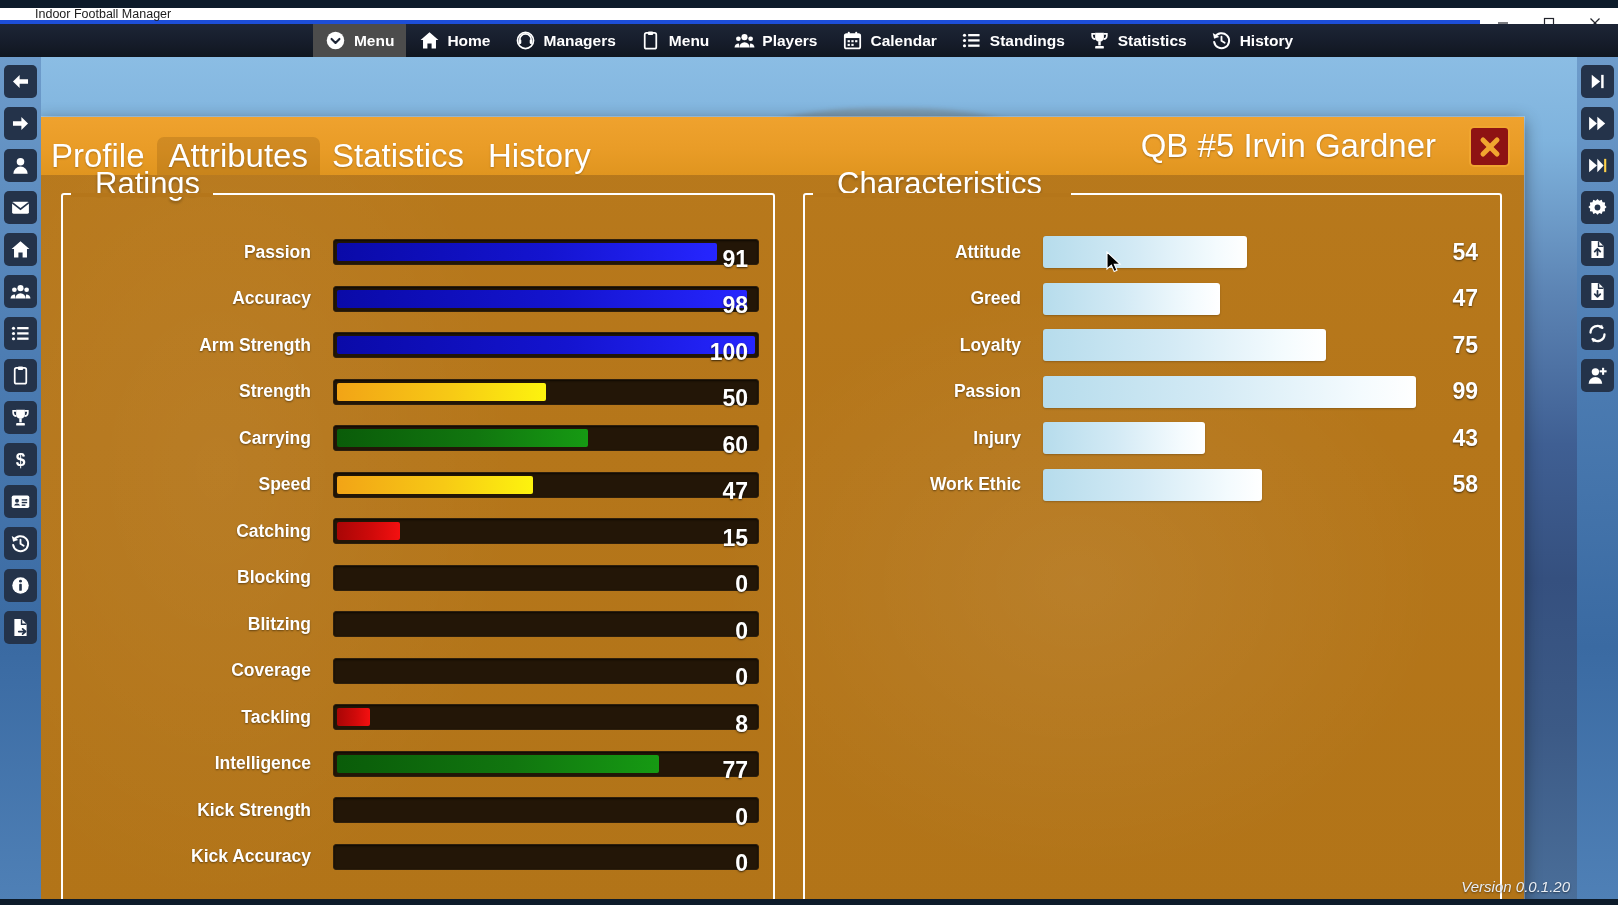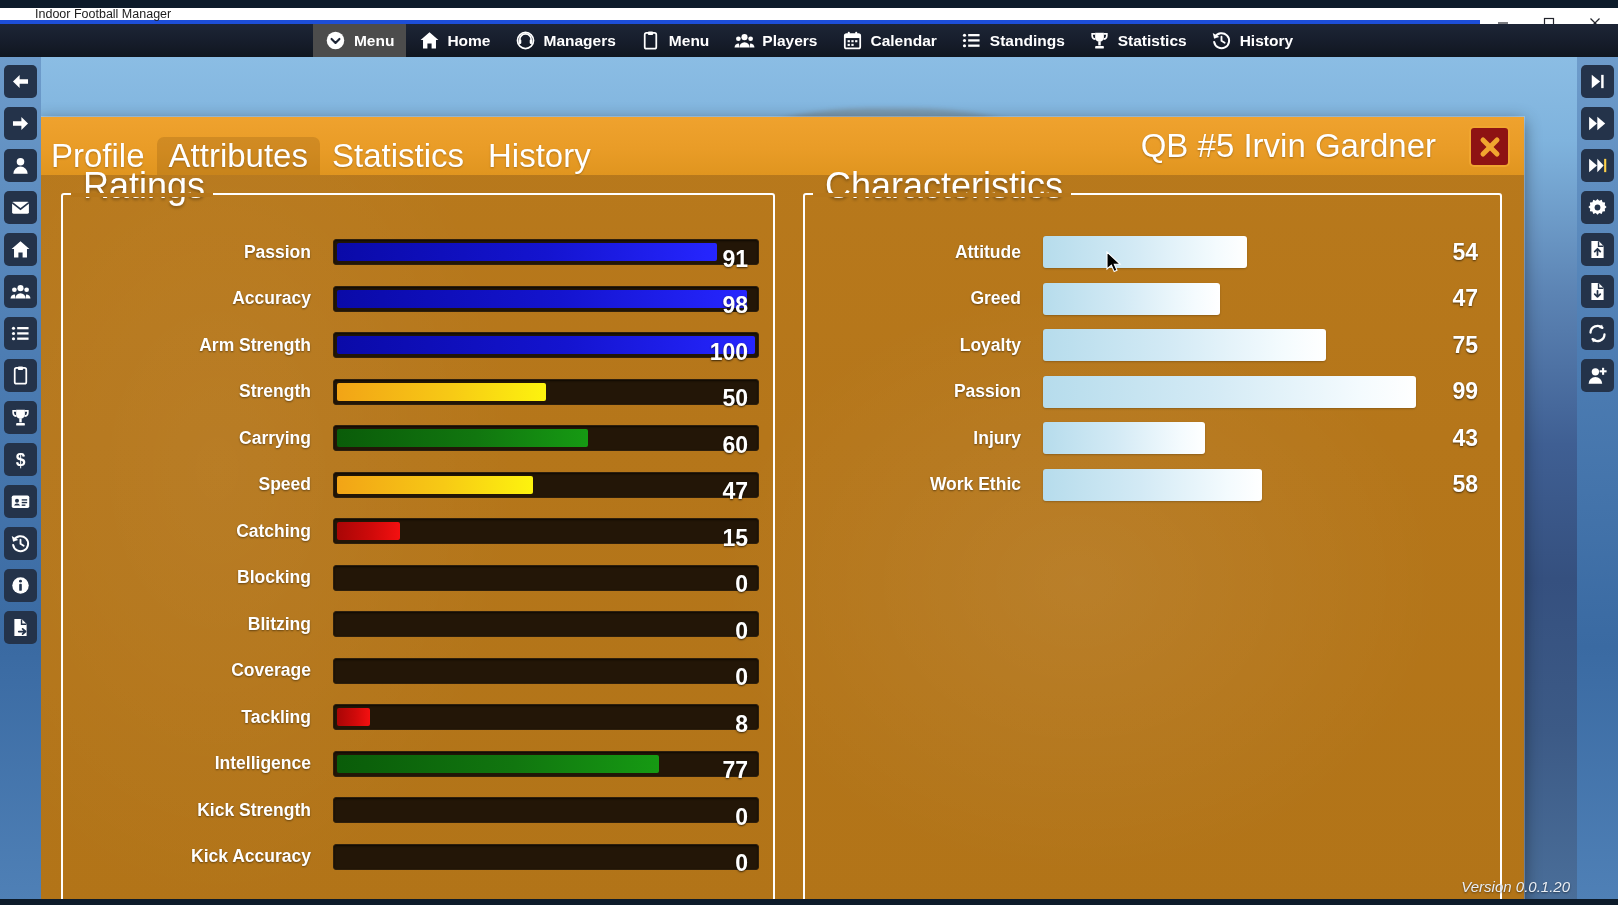--- a/index.html
+++ b/index.html
@@ -139,23 +139,23 @@
   }
 
   
   .content { position: relative; display: flex; padding: 18px 22px 0 22px; gap: 28px; height: 742px; }
   .group {
     position: relative; flex: 1;
     border: 2px solid #ffffff; border-radius: 3px;
     padding-top: 26px;
   }
   .group > .legend {
-    position: absolute; top: -27px; left: 10px;
+    position: absolute; top: -27px; left: 22px;
     padding: 0 10px; background: transparent;
-    font-size: 36px; color: #ffffff;
+    font-size: 31px; color: #ffffff;
     text-shadow: 0 2px 3px rgba(0,0,0,0.3);
     line-height: 1;
   }
   .group > .legend-mask {
     position: absolute; top: -2px; left: 8px; height: 4px;
     background: #b5761a;
   }
   .group.g-ratings { flex: 0 0 714px; }
   .group.g-chars { flex: 1; }
 

